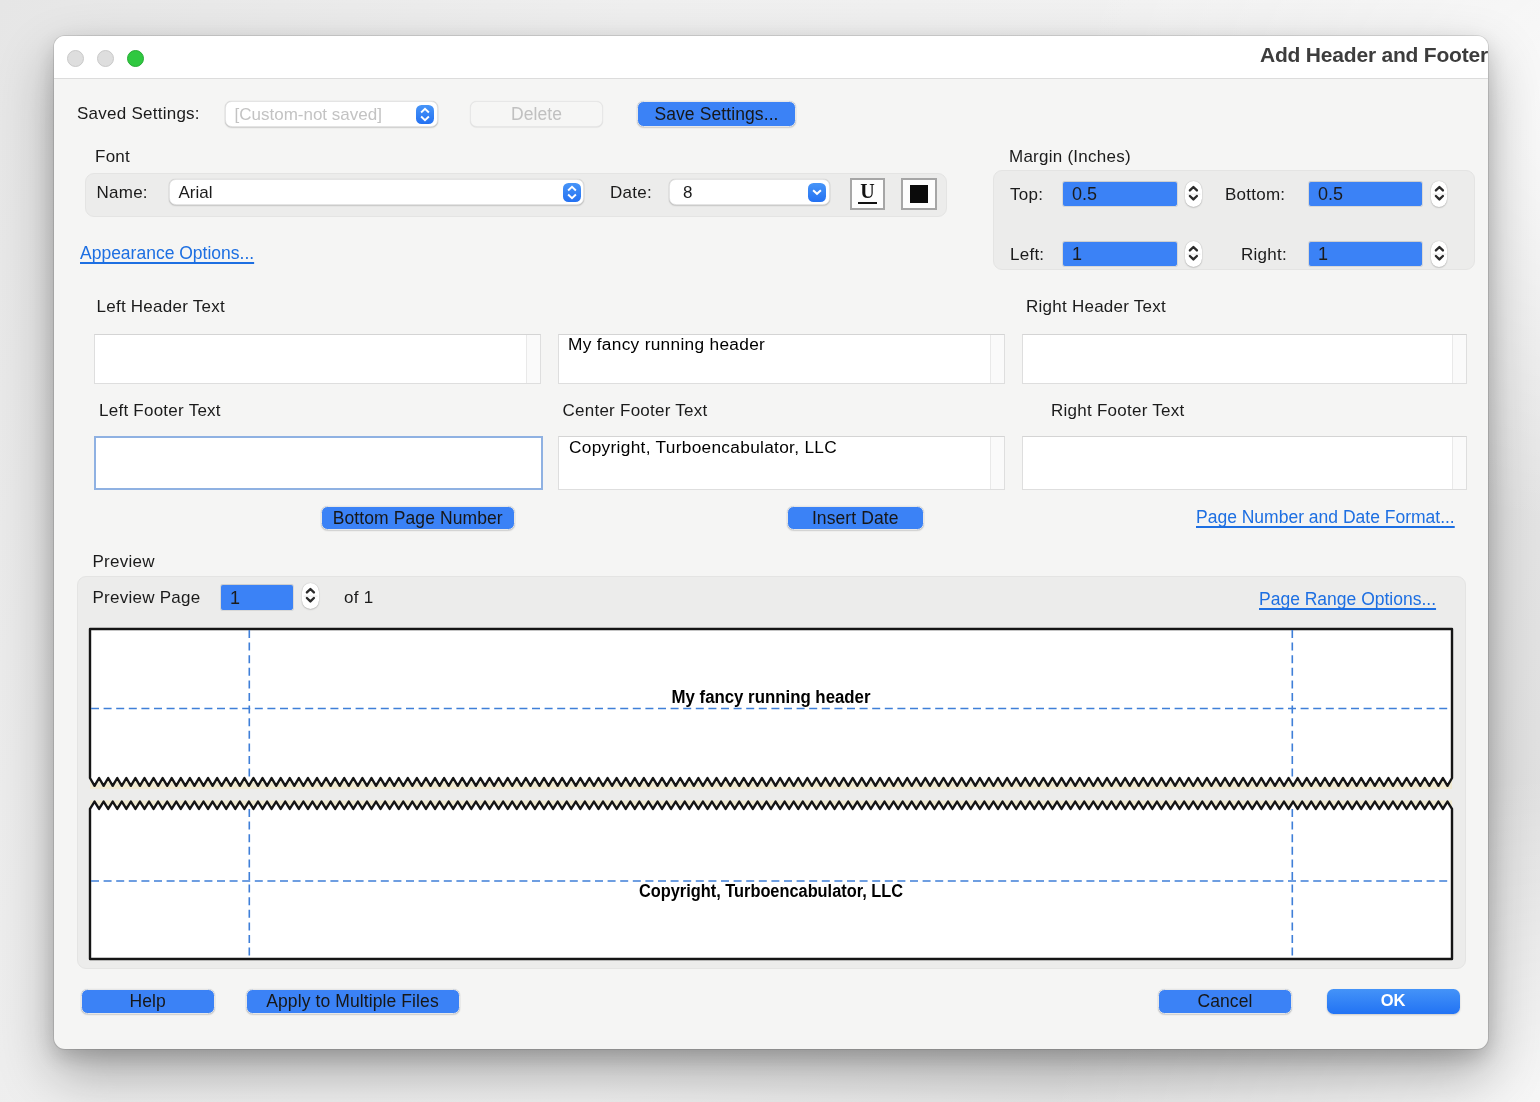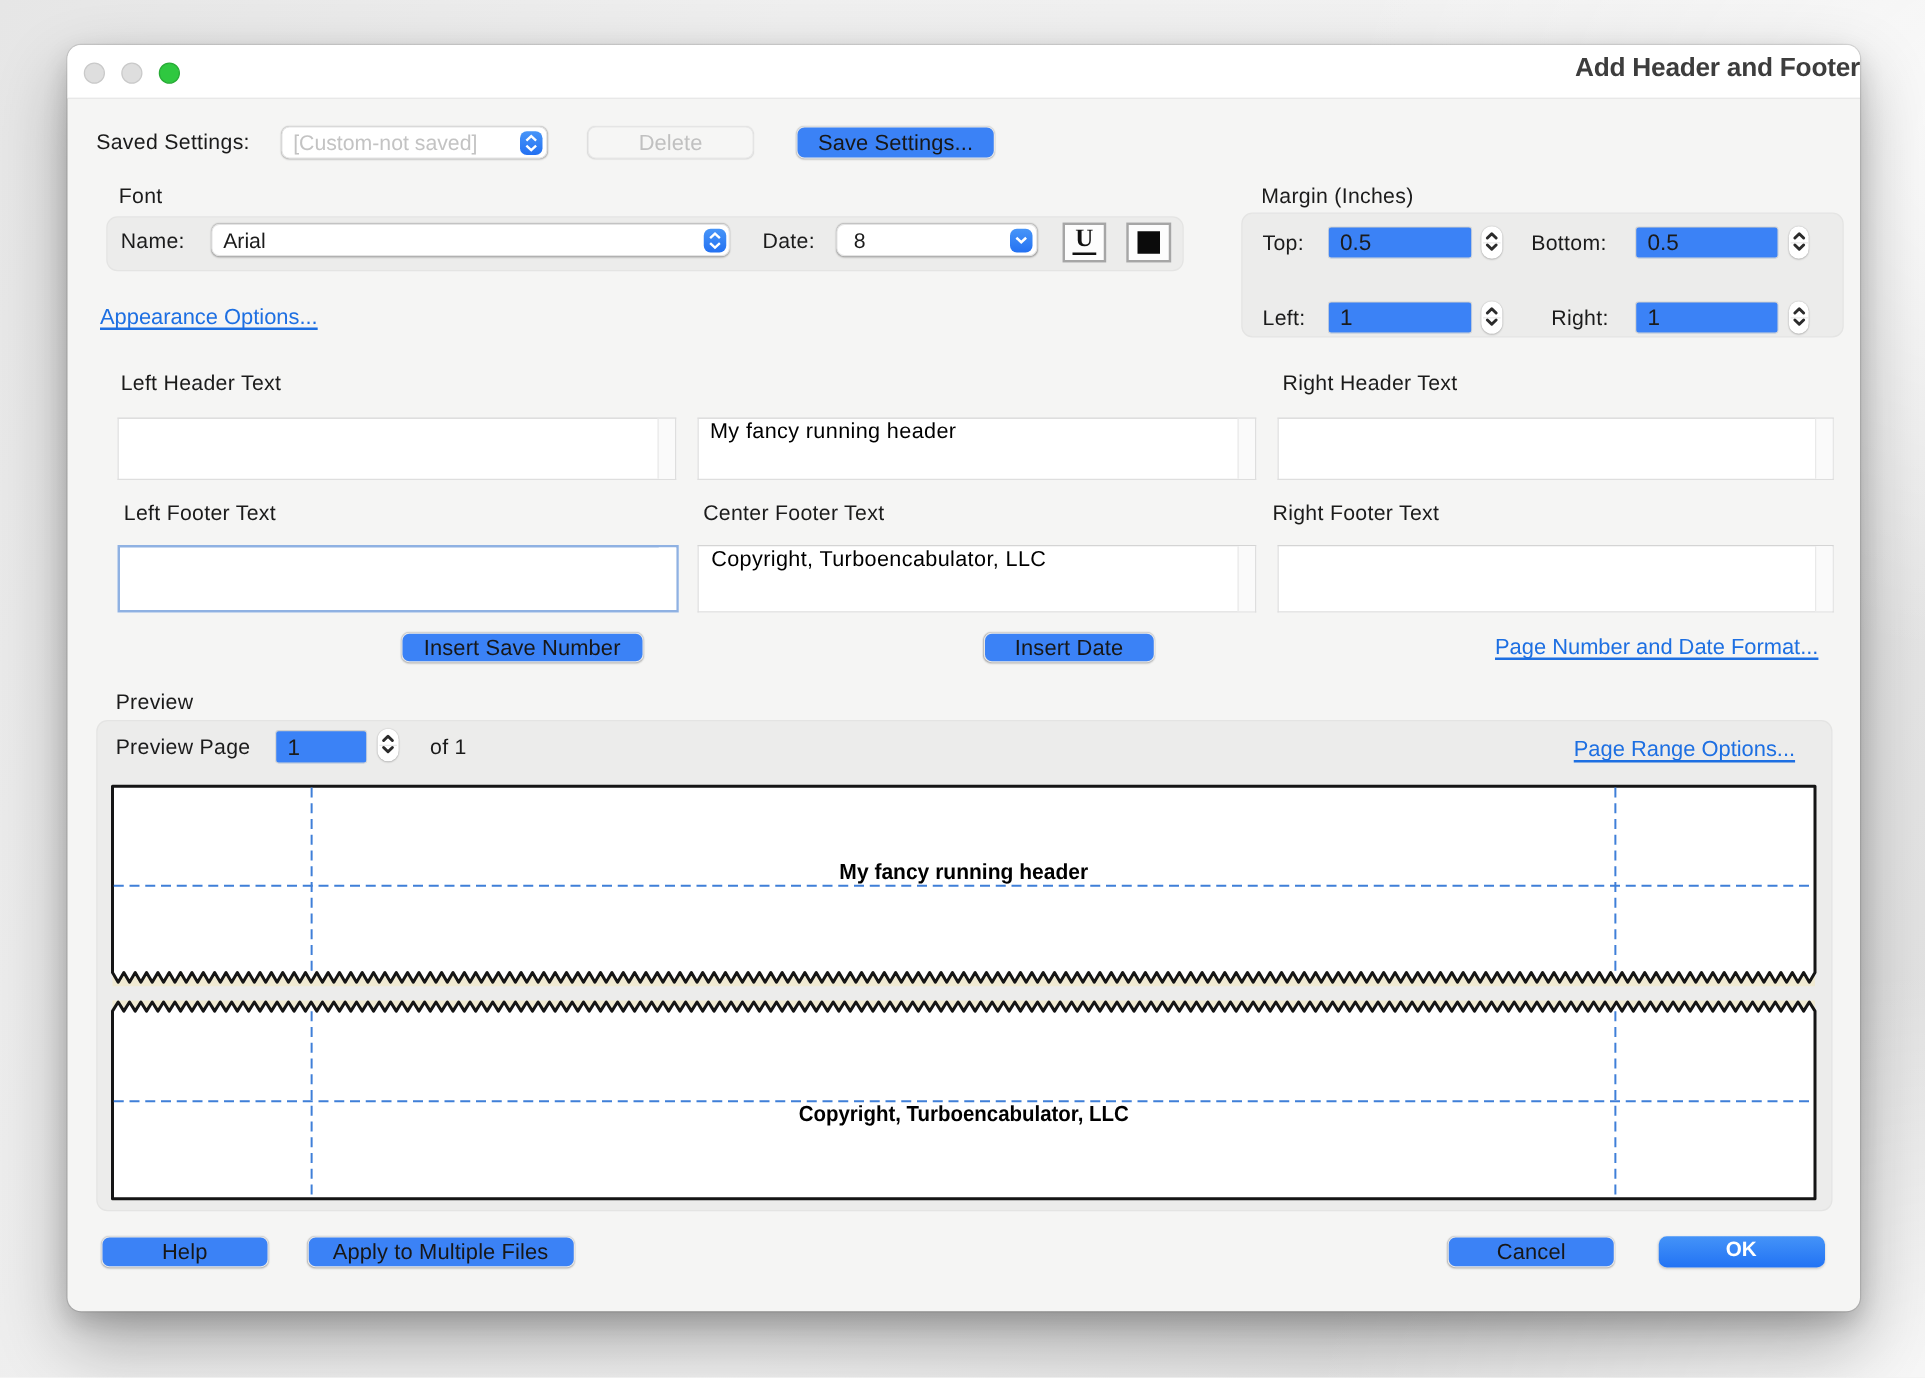--- a/index.html
+++ b/index.html
@@ -180,33 +180,33 @@
   <div class="abs ta" style="left:558px; top:333.5px; width:446.5px; height:50.5px;">
       <span class="scroll"></span>
     </div>
   <div class="abs tatext" style="left:568px; top:334.5px;">My fancy running header</div>
   <div class="abs ta" style="left:1021.5px; top:333.5px; width:445.5px; height:50.5px;">
       <span class="scroll"></span>
     </div>
 
   <div class="abs lbl" style="left:99px; top:401px;">Left Footer Text</div>
   <div class="abs lbl" style="left:562.5px; top:401px;">Center Footer Text</div>
-  <div class="abs lbl" style="left:1018px; top:401px;">Right Footer Text</div>
+  <div class="abs lbl" style="left:1051px; top:401px;">Right Footer Text</div>
   <div class="abs ta" style="left:94px; top:436px; width:449px; height:53.5px; border:2px solid #8fb1e2;">
       <span class="scroll" style="border-left:none; background:#fff;"></span>
     </div>
   <div class="abs ta" style="left:557.5px; top:436px; width:447px; height:53.5px;">
       <span class="scroll"></span>
     </div>
   <div class="abs tatext" style="left:569px; top:437.5px;">Copyright, Turboencabulator, LLC</div>
   <div class="abs ta" style="left:1021.5px; top:436px; width:445.5px; height:53.5px;">
       <span class="scroll"></span>
     </div>
 
-  <div class="abs btn" style="left:321px; top:505.5px; width:193.5px; height:24.5px; line-height:23.5px;">Insert Save Number</div>
+  <div class="abs btn" style="left:321px; top:505.5px; width:193.5px; height:24.5px; line-height:23.5px;">Bottom Page Number</div>
   <div class="abs btn" style="left:786.5px; top:505.5px; width:137.5px; height:24.5px; line-height:23.5px;">Insert Date</div>
   <div class="abs link" style="left:1196px; top:507px;">Page Number and Date Format...</div>
 
   <div class="abs lbl" style="left:92.5px; top:551.5px;">Preview</div>
   <div class="abs panel" style="left:76.5px; top:576px; width:1389px; height:393px;"></div>
   <div class="abs lbl" style="left:92.5px; top:588px;">Preview Page</div>
   <div class="abs field" style="left:220px; top:584px; width:74px; height:27px;">
       <span class="txt" style="line-height:26px;">1</span>
     </div>
   <div class="abs stepper" style="left:301.5px; top:582.5px; width:17.5px; height:26px;">

